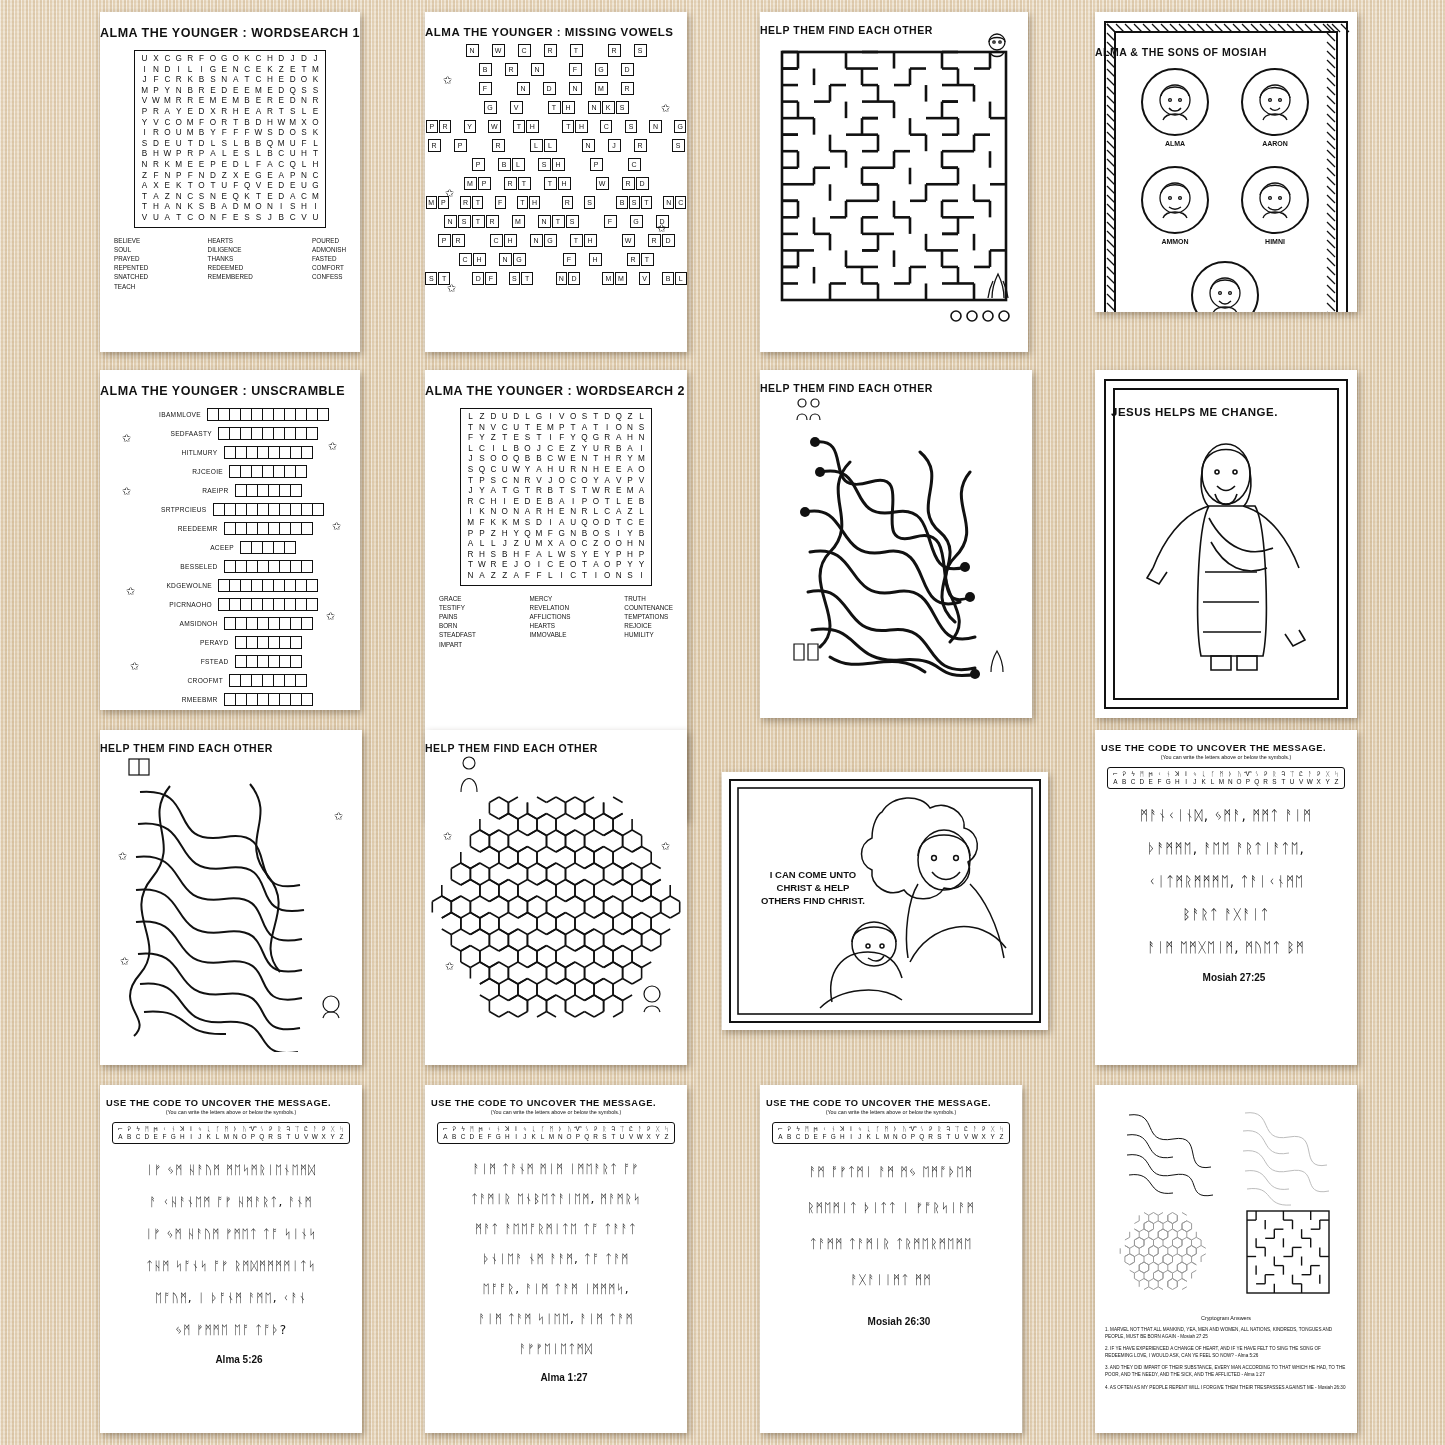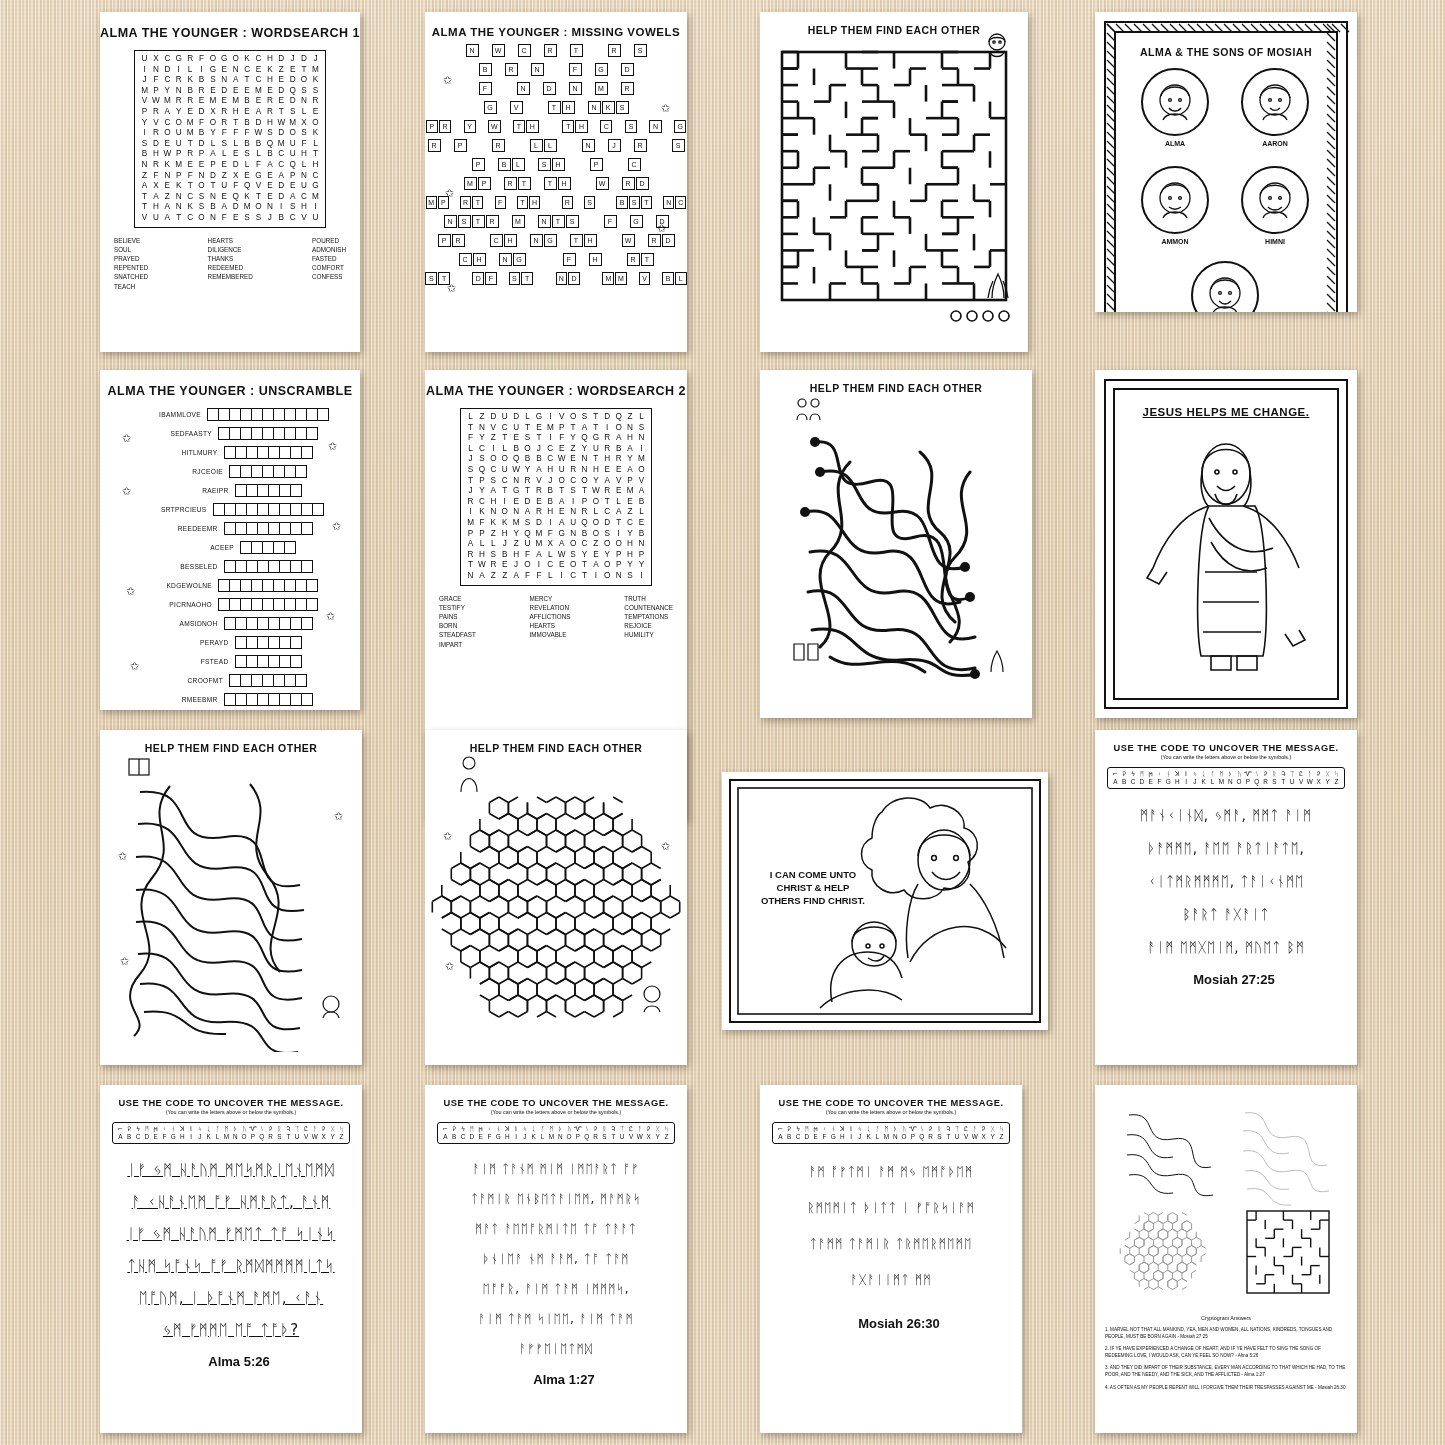--- a/index.html
+++ b/index.html
@@ -18,21 +18,21 @@
       linear-gradient(180deg,#e7d7bd 0%, #ddcaaa 40%, #e3d2b6 100%);
     position:relative;
   }
   .sheet{
     position:absolute;background:#fff;
     box-shadow:2px 3px 7px rgba(60,45,25,0.38);
     overflow:hidden;
     color:#111;
   }
   .h-title{
-    text-align:center;font-weight:bold;letter-spacing:.5px;
+    text-align:left;font-weight:bold;letter-spacing:.5px;
     text-transform:uppercase;
   }
   
   .ws-title{font-size:12.5px;margin:14px 0 10px;}
   .ws-grid{margin:0 auto;border:1px solid #111;padding:3px 4px;width:fit-content;}
   .ws-row{display:flex;}
   .ws-row span{
     display:block;text-align:center;font-size:8.2px;line-height:10.6px;
     width:11.4px;font-family:"Liberation Sans",sans-serif;
   }
@@ -52,21 +52,21 @@
   .un-boxes{display:flex;}
   .un-boxes b{display:block;width:10px;height:11px;border:1px solid #111;margin-left:-1px;}
   
   .cd-title{font-size:9.3px;margin:13px 6px 1px;}
   .cd-sub{font-size:5.4px;text-align:center;margin:0 6px 7px;}
   .cd-key{border:1px solid #111;border-radius:3px;margin:0 12px 10px;padding:2px 3px;}
   .cd-key .r{display:flex;justify-content:space-between;}
   .cd-key .r span{font-size:6.4px;line-height:8px;width:8.6px;text-align:center;}
   .cd-key .r.sym span{font-family:"DejaVu Sans",sans-serif;}
   .cd-body{text-align:center;font-size:15px;line-height:31px;letter-spacing:1px;font-family:"DejaVu Sans",sans-serif;margin:6px 4px;}
-  .cd-ref{text-align:center;font-size:13px;font-weight:bold;margin-top:8px;padding-left:16px;}
+  .cd-ref{text-align:center;font-size:10px;font-weight:bold;margin-top:8px;padding-left:16px;}
   
   .mz-title{font-size:10.5px;margin:12px 0 8px;}
   .star{position:absolute;color:#111;font-size:11px;}
   .answers-note{font-size:4.6px;line-height:6.6px;margin:6px 10px;}
   .answers-h{font-size:5.4px;text-align:center;margin-top:6px;}
   .sheet svg{display:block;}
 </style>
 </head>
 <body>
 
@@ -1614,21 +1614,21 @@
         <path d="M9 24c0-9 3-16 6-21 3 5 6 12 6 21"></path>
       </g>
   </svg>
 </div>
 
 <div class="sheet" style="left:1095px;top:370px;width:262px;height:348px;">
   <svg width="262" height="348" viewBox="0 0 262 348" style="position:absolute;left:0;top:0;">
     <rect x="10" y="10" width="242" height="328" fill="none" stroke="#111" stroke-width="2"></rect>
     <rect x="19" y="19" width="224" height="310" fill="none" stroke="#111" stroke-width="2"></rect>
   </svg>
-  <div class="h-title" style="position:absolute;left:0;right:0;top:36px;font-size:11.5px;text-decoration:underline;">Jesus Helps Me Change.</div>
+  <div class="h-title" style="position:absolute;left:16px;right:0;top:36px;font-size:11.5px;">Jesus Helps Me Change.</div>
   <svg style="position:absolute;left:46px;top:62px;" width="170" height="250" viewBox="0 0 170 250">
     <g stroke="#111" fill="none" stroke-width="1.6">
       <ellipse cx="85" cy="42" rx="24" ry="30"></ellipse>
       <path d="M61 40c0-30 48-30 48 0"></path>
       <path d="M61 40c-4 24 6 34 6 34M109 40c4 24-6 34-6 34"></path>
       <circle cx="76" cy="40" r="2"></circle>
         <circle cx="94" cy="40" r="2"></circle>
       <path d="M76 54c6 6 12 6 18 0"></path>
       <path d="M74 62c4 14 18 14 22 0"></path>
       <path d="M68 74C40 82 22 110 12 136M102 74c28 8 46 36 56 62"></path>
@@ -2420,21 +2420,21 @@
         <span>S</span>
         <span>T</span>
         <span>U</span>
         <span>V</span>
         <span>W</span>
         <span>X</span>
         <span>Y</span>
         <span>Z</span>
       </div>
   </div>
-  <div class="cd-body" id="cl2" style="font-size:15px;line-height:32px;text-decoration:underline;">
+  <div class="cd-body" id="cl2" style="font-size:12px;line-height:32px;">
       <div>ᛁᚠ ᛃᛗ ᚺᚨᚢᛗ ᛗᛖᛋᛗᚱᛁᛖᚾᛖᛗᛞ</div>
       <div>ᚨ ᚲᚺᚨᚾᛖᛗ ᚩᚠ ᚺᛗᚨᚱᛏ, ᚨᚾᛗ</div>
       <div>ᛁᚠ ᛃᛗ ᚺᚨᚢᛗ ᚠᛗᛖᛏ ᛏᚩ ᛋᛁᚾᛋ</div>
       <div>ᛏᚺᛗ ᛋᚩᚾᛋ ᚩᚠ ᚱᛗᛞᛗᛗᛗᛗᛁᛏᛋ</div>
       <div>ᛖᚩᚢᛗ, ᛁ ᚦᚩᚾᛗ ᚨᛗᛖ, ᚲᚨᚾ</div>
       <div>ᛃᛗ ᚠᛗᛗᛖ ᛖᚩ ᛏᚩᚦ?</div>
     </div>
   <div class="cd-ref">Alma 5:26</div>
 </div>
 

